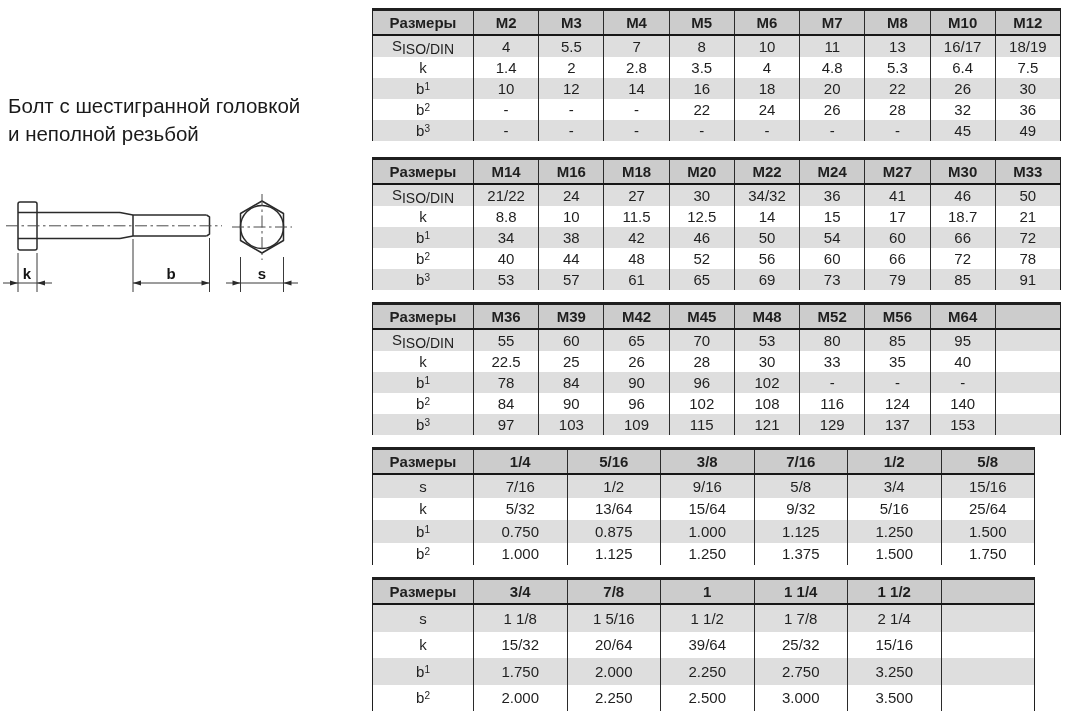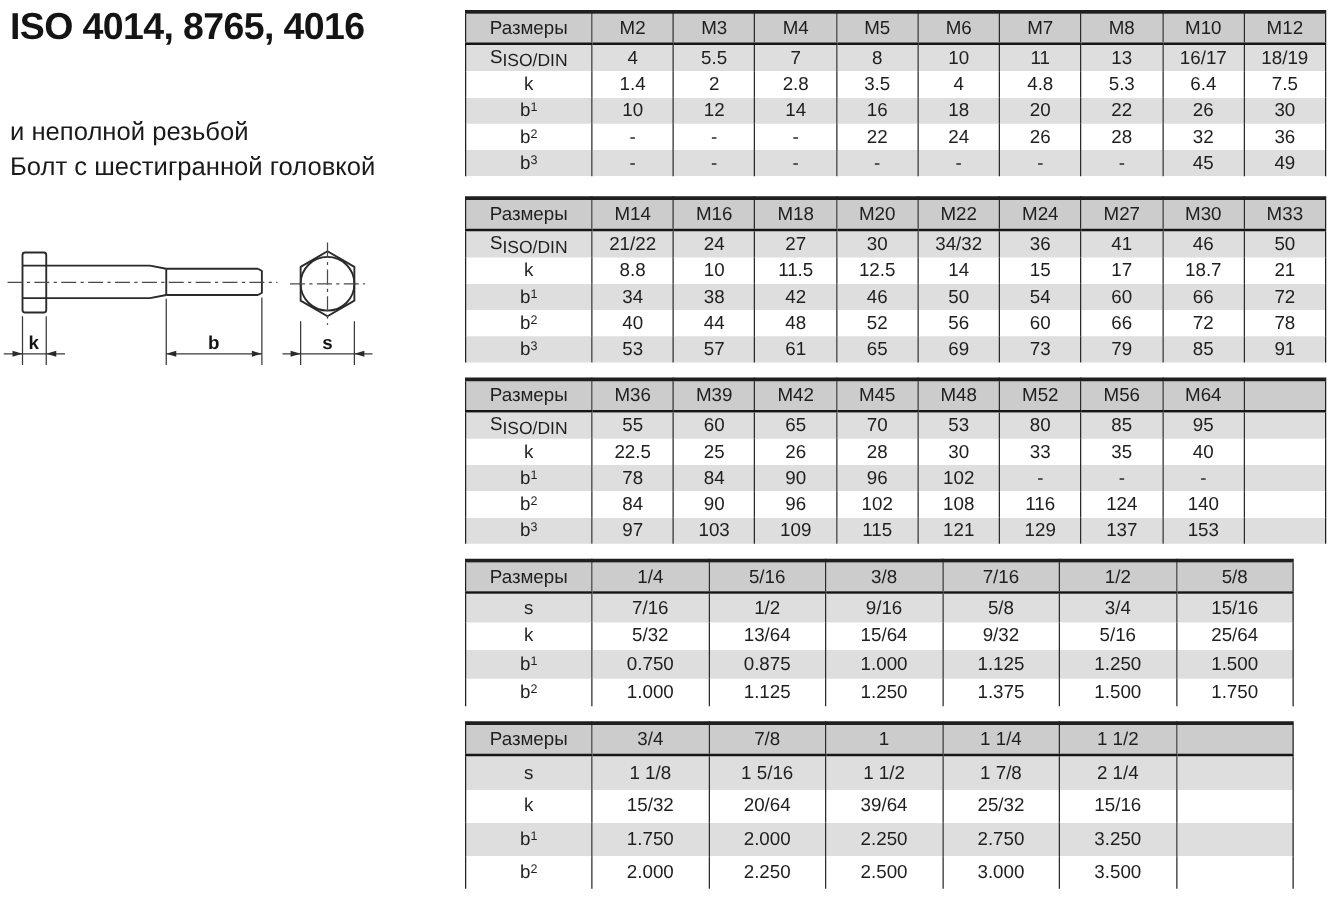--- a/index.html
+++ b/index.html
@@ -23,40 +23,39 @@
   #drawing text{font-family:"Liberation Sans",sans-serif;font-size:15px;font-weight:700;fill:#141414;text-anchor:middle;}
   
   .dim-table{
     position:absolute;border-collapse:collapse;table-layout:fixed;box-sizing:border-box;
     border:1.5px solid #1f1f1f;border-top-width:3px;border-bottom:none;
     font-size:15px;color:#1f1f1f;
   }
   .dim-table th,.dim-table td{
     padding:0;text-align:center;vertical-align:middle;overflow:hidden;white-space:nowrap;
   }
-  .dim-table th{background:#cccccc;font-weight:400;border-bottom:2.8px solid #161616;height:23px;}
+  .dim-table th{background:#cccccc;font-weight:700;border-bottom:2.8px solid #161616;height:23px;}
   .dim-table td{height:var(--rh,21px);}
   .dim-table th + th, .dim-table td + td{border-left:1.6px solid #2b2b2b;}
   .dim-table tbody tr:nth-child(odd){background:#dedede;}
   .dim-table tbody tr:nth-child(even){background:#ffffff;}
   .dim-table .lbl sub{font-size:14px;vertical-align:-3px;}
   .dim-table .lbl sup{font-size:10px;vertical-align:4px;}
 </style>
 </head>
 <body>
 
 <div id="page">
 
   <div id="titleBlock">
-    <div class="titleLine">ISO 4014, 8765, 4016</div>
   </div>
 
   <div id="subtitleBlock">
+    <div class="subtitleLine">Болт с шестигранной головкой</div>
     <div class="subtitleLine">и неполной резьбой</div>
-    <div class="subtitleLine">Болт с шестигранной головкой</div>
   </div>
 
   <svg id="drawing" width="330" height="215" viewBox="0 0 330 215">
 
     <g>
       <rect class="outline" x="18" y="22" width="19" height="48" rx="2"></rect>
       <line class="outline" x1="18" y1="32.5" x2="37" y2="32.5"></line>
       <line class="outline" x1="18" y1="58.5" x2="37" y2="58.5"></line>
 
       <line class="outline" x1="37" y1="32.5" x2="120" y2="32.5"></line>

